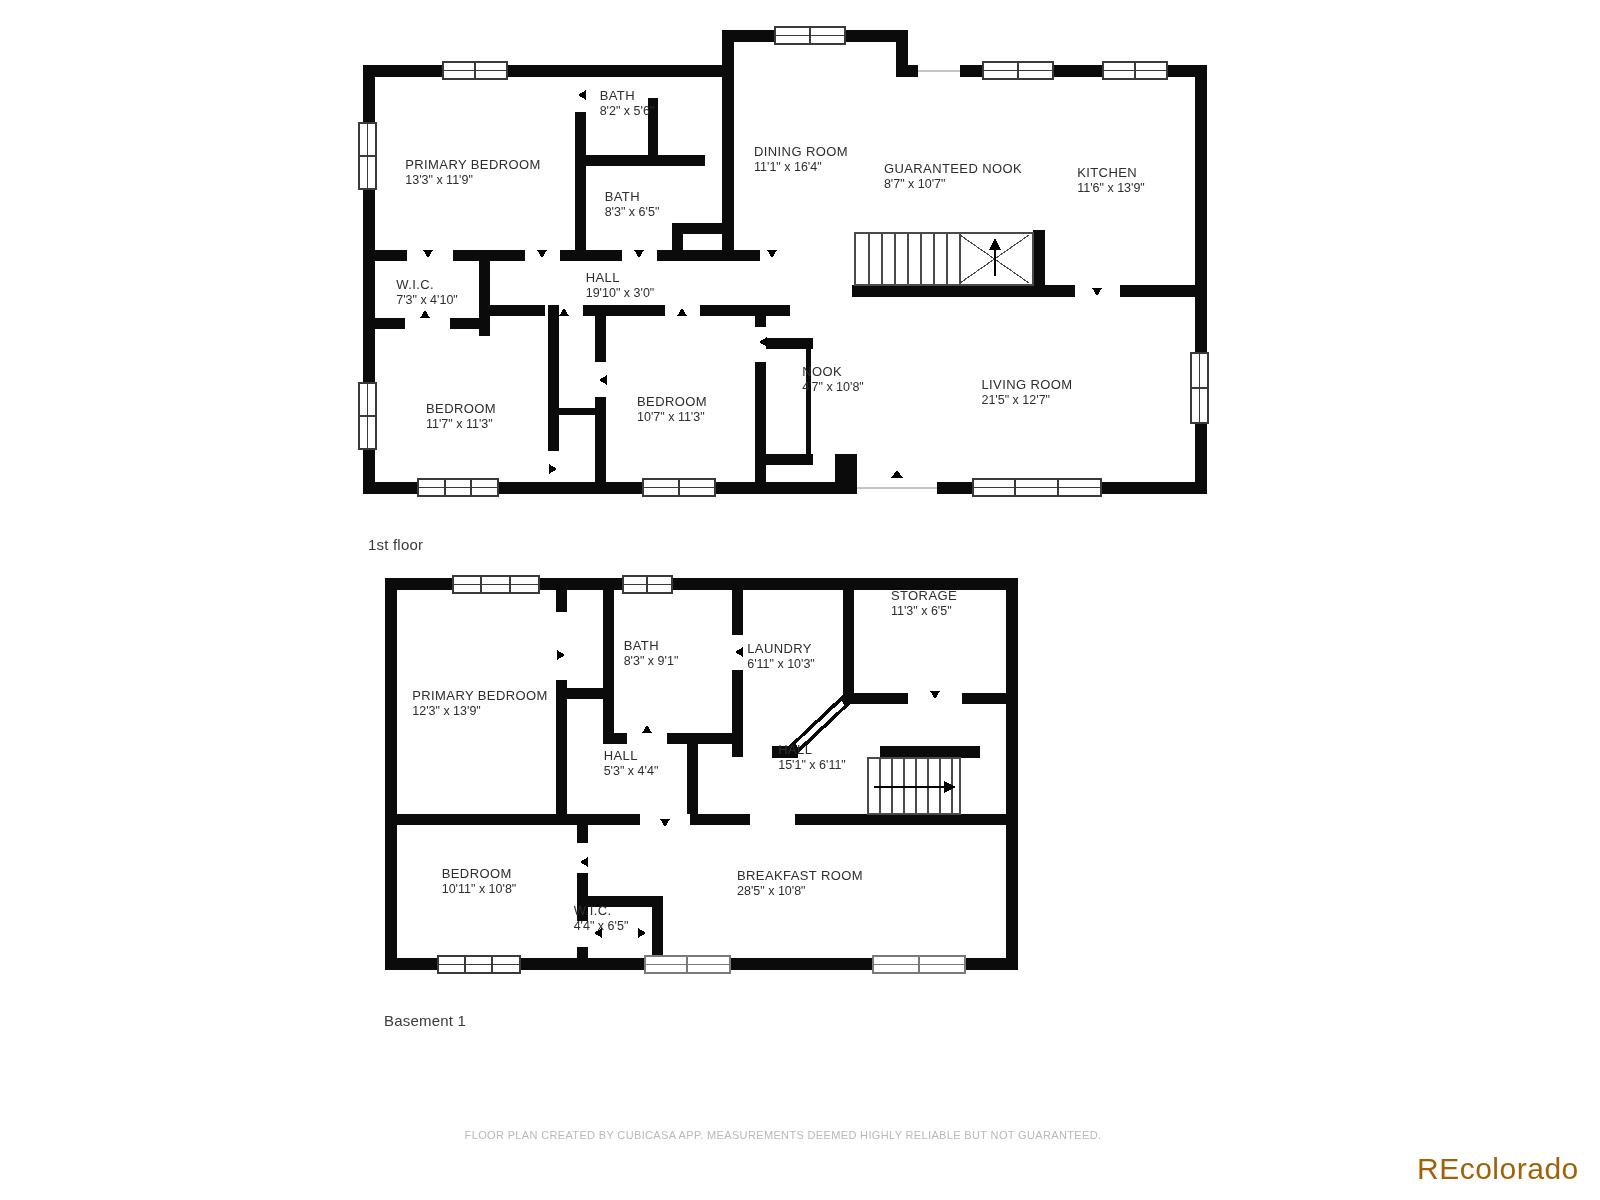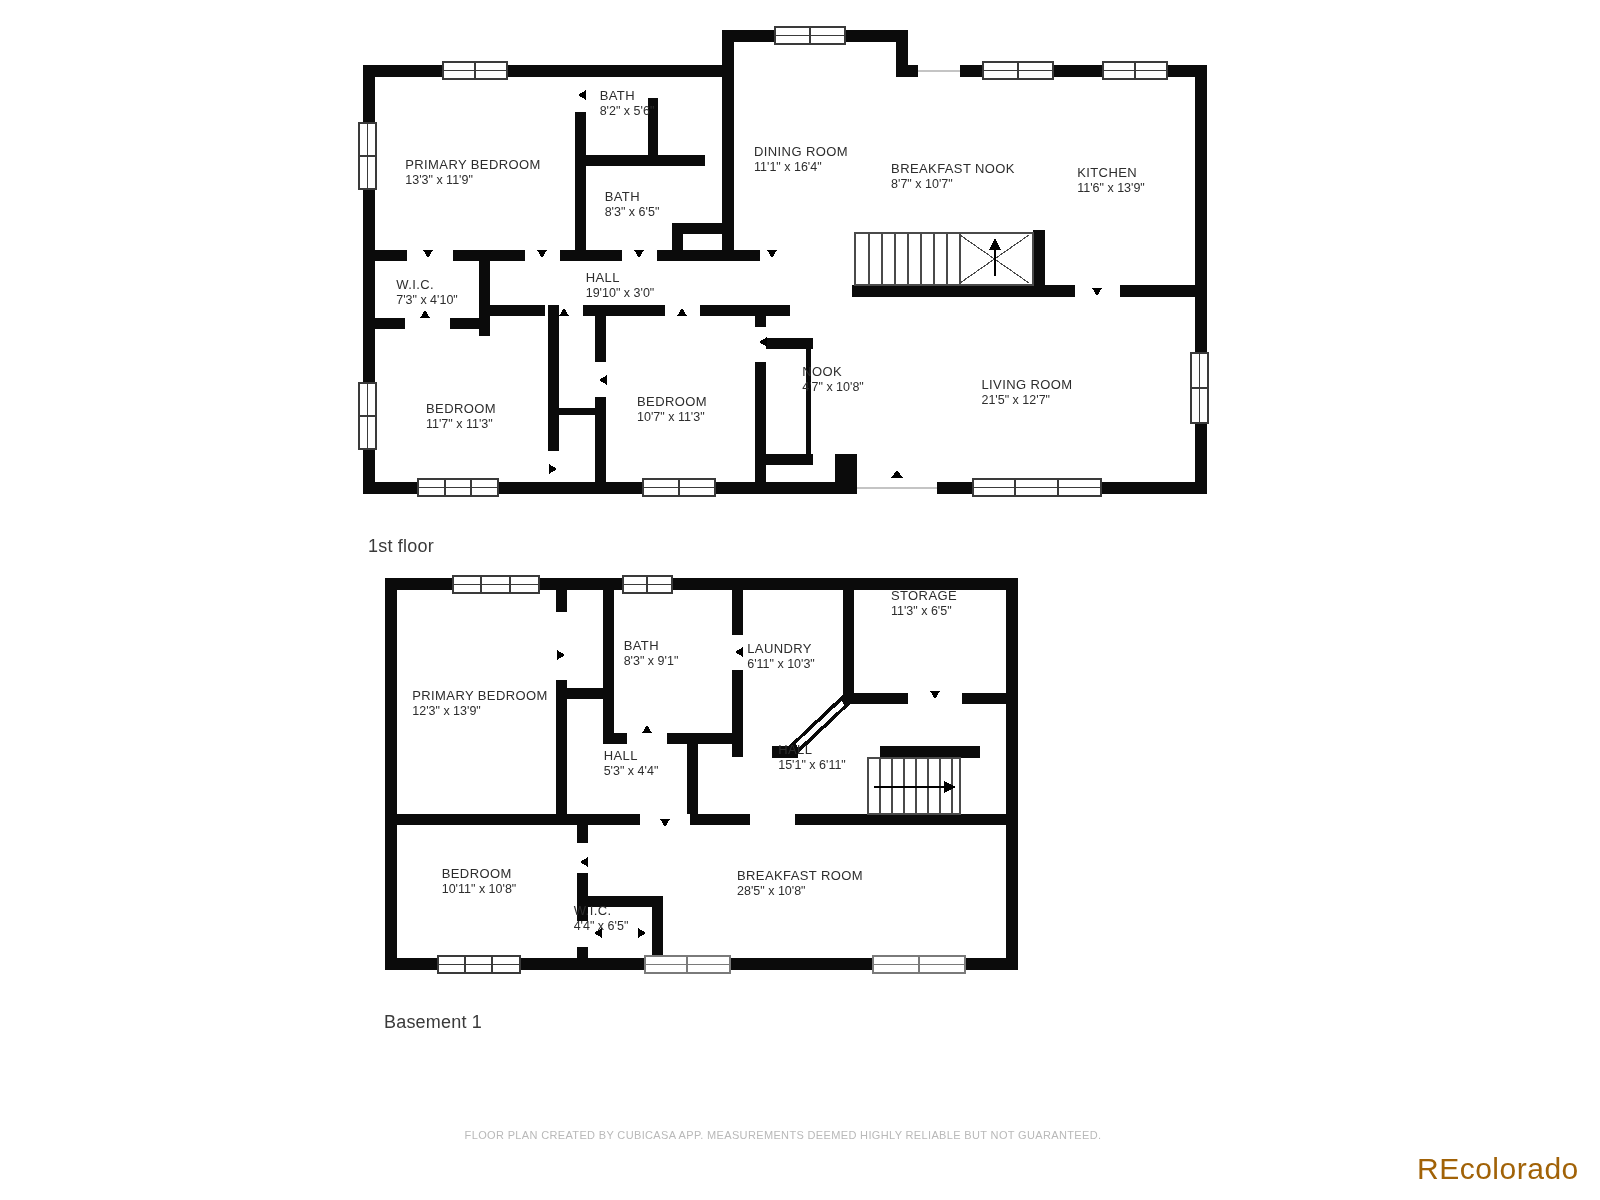--- a/index.html
+++ b/index.html
@@ -8,21 +8,21 @@
     font-family:"Liberation Sans", sans-serif;color:#2e2e2e;overflow:hidden;
   }
   .plan-svg{position:absolute;}
   .room-label{
     position:absolute;transform:translateX(-50%);text-align:left;white-space:nowrap;
     color:#2d2d2d;
   }
   .rname{font-size:13px;letter-spacing:.4px;line-height:15px;}
   .rdims{font-size:12.5px;line-height:15px;margin-top:1px;}
   .floor-caption{
-    position:absolute;font-size:18px;color:#3a3a3a;letter-spacing:.2px;
+    position:absolute;font-size:15px;color:#3a3a3a;letter-spacing:.2px;
   }
   .disclaimer{
     position:absolute;transform:translateX(-50%);font-size:11px;letter-spacing:.35px;
     color:#b9b9b9;white-space:nowrap;
   }
   .watermark{
     position:absolute;font-size:30px;color:#a16207;letter-spacing:.5px;
   }
   svg line, svg rect, svg polygon{shape-rendering:crispEdges;}
 </style>
@@ -277,21 +277,21 @@
 </div>
 <div class="room-label" style="left:632px;top:189px">
   <div class="rname">BATH</div>
   <div class="rdims">8'3" x 6'5"</div>
 </div>
 <div class="room-label" style="left:801px;top:144px">
   <div class="rname">DINING ROOM</div>
   <div class="rdims">11'1" x 16'4"</div>
 </div>
 <div class="room-label" style="left:953px;top:161px">
-  <div class="rname">BREAKFAST NOOK</div>
+  <div class="rname">GUARANTEED NOOK</div>
   <div class="rdims">8'7" x 10'7"</div>
 </div>
 <div class="room-label" style="left:1111px;top:165px">
   <div class="rname">KITCHEN</div>
   <div class="rdims">11'6" x 13'9"</div>
 </div>
 <div class="room-label" style="left:427px;top:277px">
   <div class="rname">W.I.C.</div>
   <div class="rdims">7'3" x 4'10"</div>
 </div>

